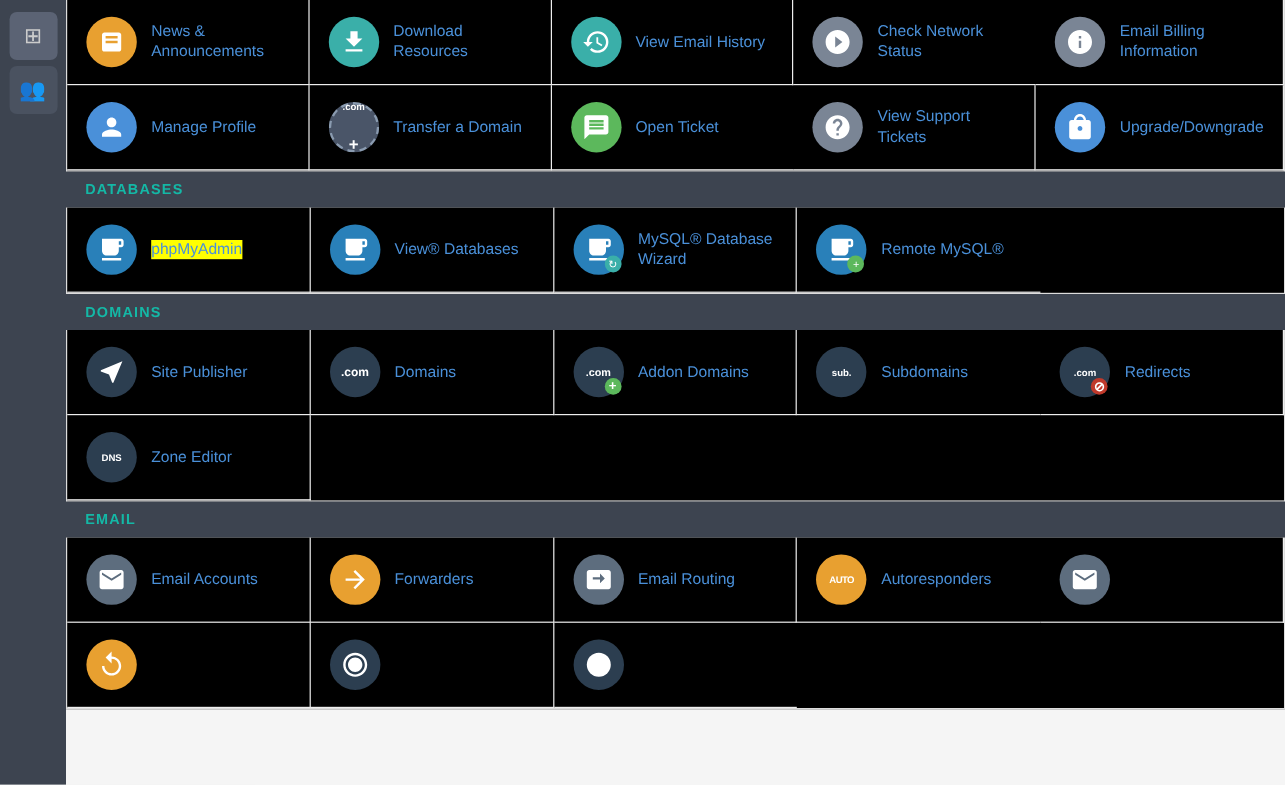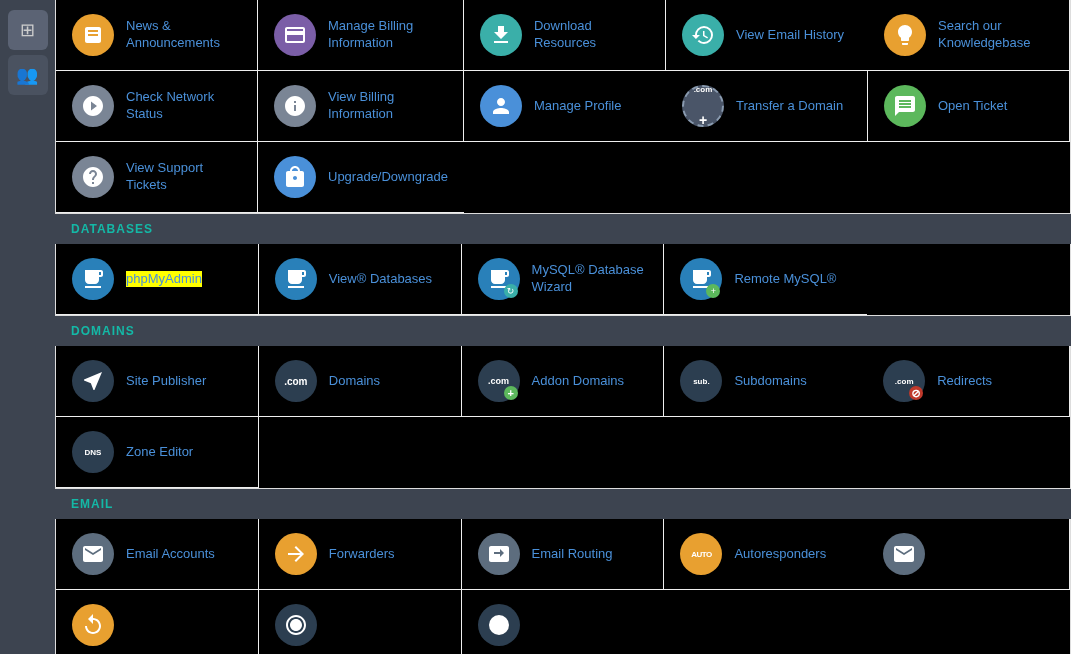--- a/index.html
+++ b/index.html
@@ -132,72 +132,56 @@
 
       <div class="tile">
         <div class="tile-icon ic-orange">
           <svg viewBox="0 0 24 24">
               <path d="M18 4H6C4.9 4 4 4.9 4 6v12c0 1.1.9 2 2 2h12c1.1 0 2-.9 2-2V6c0-1.1-.9-2-2-2zm-1 9H7v-2h10v2zm0-4H7V7h10v2z"></path>
             </svg>
         </div>
         <span class="tile-label">News &amp; Announcements</span>
       </div>
 
-      <div class="tile">
-        <div class="tile-icon ic-purple">
-          <svg viewBox="0 0 24 24">
-              <path d="M20 4H4c-1.11 0-2 .89-2 2v12c0 1.11.89 2 2 2h16c1.11 0 2-.89 2-2V6c0-1.11-.89-2-2-2zm0 14H4v-6h16v6zm0-10H4V6h16v2z"></path>
-            </svg>
-        </div>
-        <span class="tile-label">Manage Billing Information</span>
-      </div>
 
       <div class="tile">
         <div class="tile-icon ic-teal">
           <svg viewBox="0 0 24 24">
               <path d="M19 9h-4V3H9v6H5l7 7 7-7zM5 18v2h14v-2H5z"></path>
             </svg>
         </div>
         <span class="tile-label">Download Resources</span>
       </div>
 
       <div class="tile">
         <div class="tile-icon ic-teal">
           <svg viewBox="0 0 24 24">
               <path d="M13 3a9 9 0 0 0-9 9H1l3.89 3.89.07.14L9 12H6c0-3.87 3.13-7 7-7s7 3.13 7 7-3.13 7-7 7c-1.93 0-3.68-.79-4.94-2.06l-1.42 1.42A8.954 8.954 0 0 0 13 21a9 9 0 0 0 0-18zm-1 5v5l4.28 2.54.72-1.21-3.5-2.08V8H12z"></path>
             </svg>
         </div>
         <span class="tile-label">View Email History</span>
       </div>
 
-      <div class="tile">
-        <div class="tile-icon ic-orange">
-          <svg viewBox="0 0 24 24">
-              <path d="M9 21c0 .55.45 1 1 1h4c.55 0 1-.45 1-1v-1H9v1zm3-19C8.14 2 5 5.14 5 9c0 2.38 1.19 4.47 3 5.74V17c0 .55.45 1 1 1h6c.55 0 1-.45 1-1v-2.26c1.81-1.27 3-3.36 3-5.74 0-3.86-3.14-7-7-7z"></path>
-            </svg>
-        </div>
-        <span class="tile-label">Search our Knowledgebase</span>
-      </div>
 
       <div class="tile">
         <div class="tile-icon ic-gray">
           <svg viewBox="0 0 24 24">
               <path d="M12 2C6.48 2 2 6.48 2 12s4.48 10 10 10 10-4.48 10-10S17.52 2 12 2zm-2 14.5v-9l6 4.5-6 4.5z"></path>
             </svg>
         </div>
         <span class="tile-label">Check Network Status</span>
       </div>
 
       <div class="tile">
         <div class="tile-icon ic-gray">
           <svg viewBox="0 0 24 24">
               <path d="M12 2C6.48 2 2 6.48 2 12s4.48 10 10 10 10-4.48 10-10S17.52 2 12 2zm1 15h-2v-6h2v6zm0-8h-2V7h2v2z"></path>
             </svg>
         </div>
-        <span class="tile-label">View Billing Information</span>
+        <span class="tile-label">Email Billing Information</span>
       </div>
 
       <div class="tile">
         <div class="tile-icon ic-blue">
           <svg viewBox="0 0 24 24">
               <path d="M12 12c2.21 0 4-1.79 4-4s-1.79-4-4-4-4 1.79-4 4 1.79 4 4 4zm0 2c-2.67 0-8 1.34-8 4v2h16v-2c0-2.66-5.33-4-8-4z"></path>
             </svg>
         </div>
         <span class="tile-label">Manage Profile</span>
       </div>

